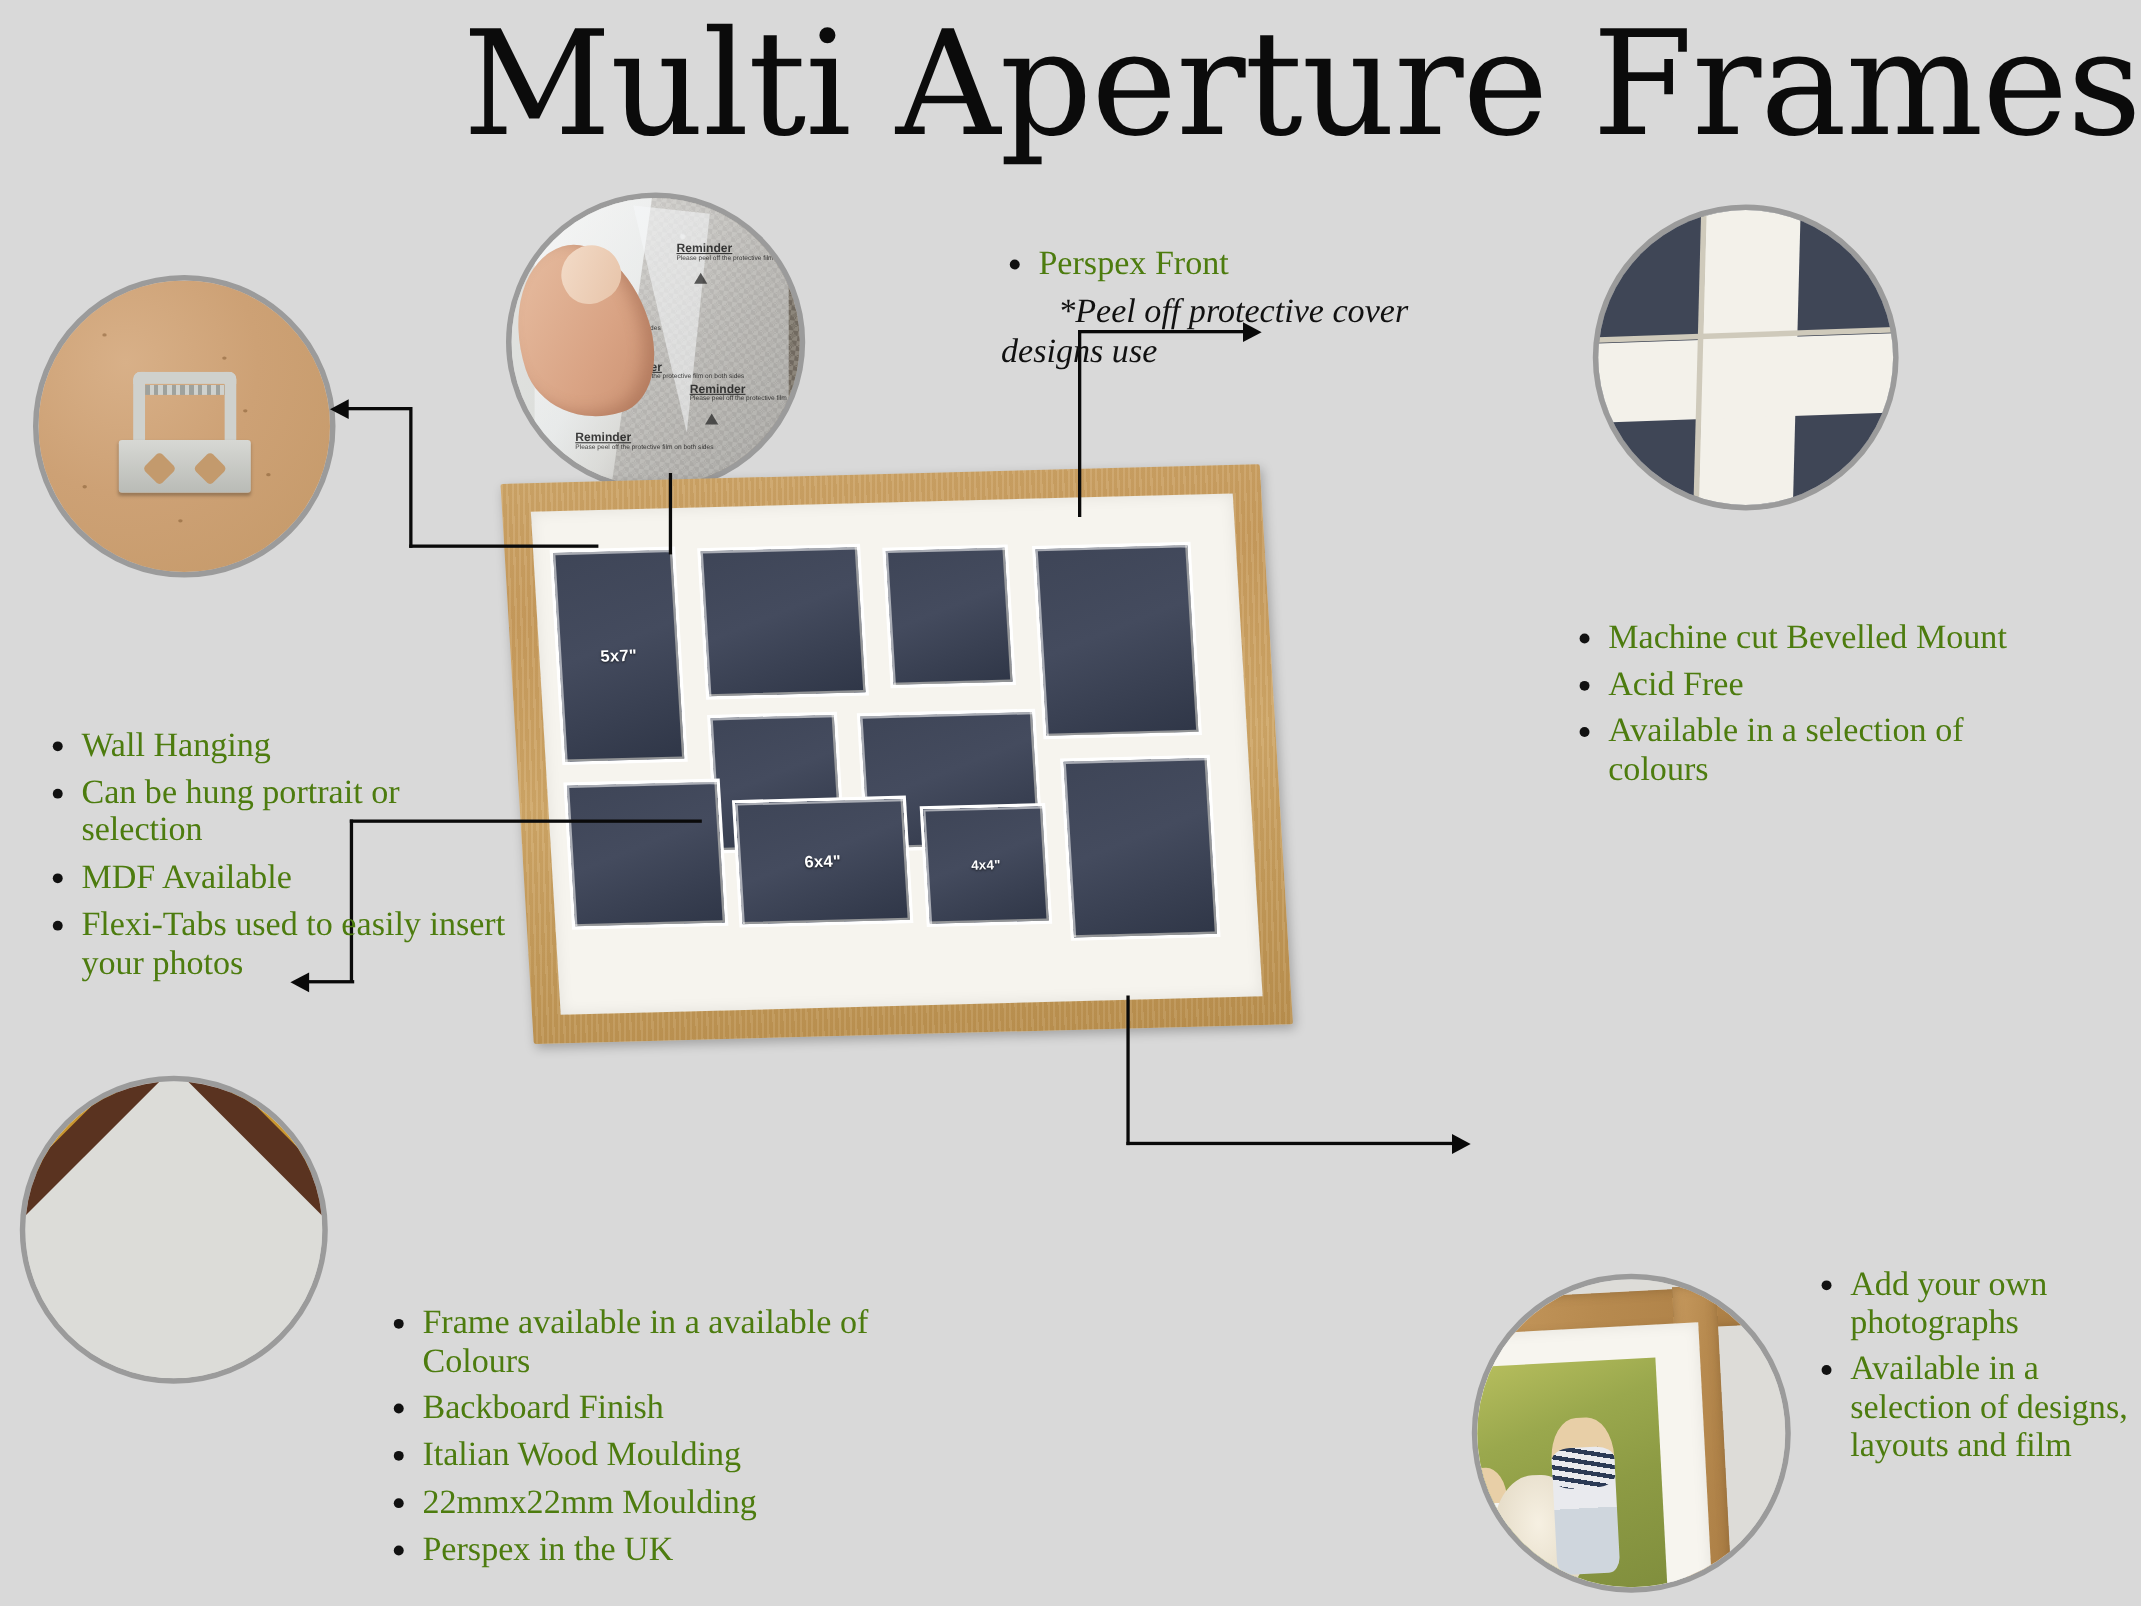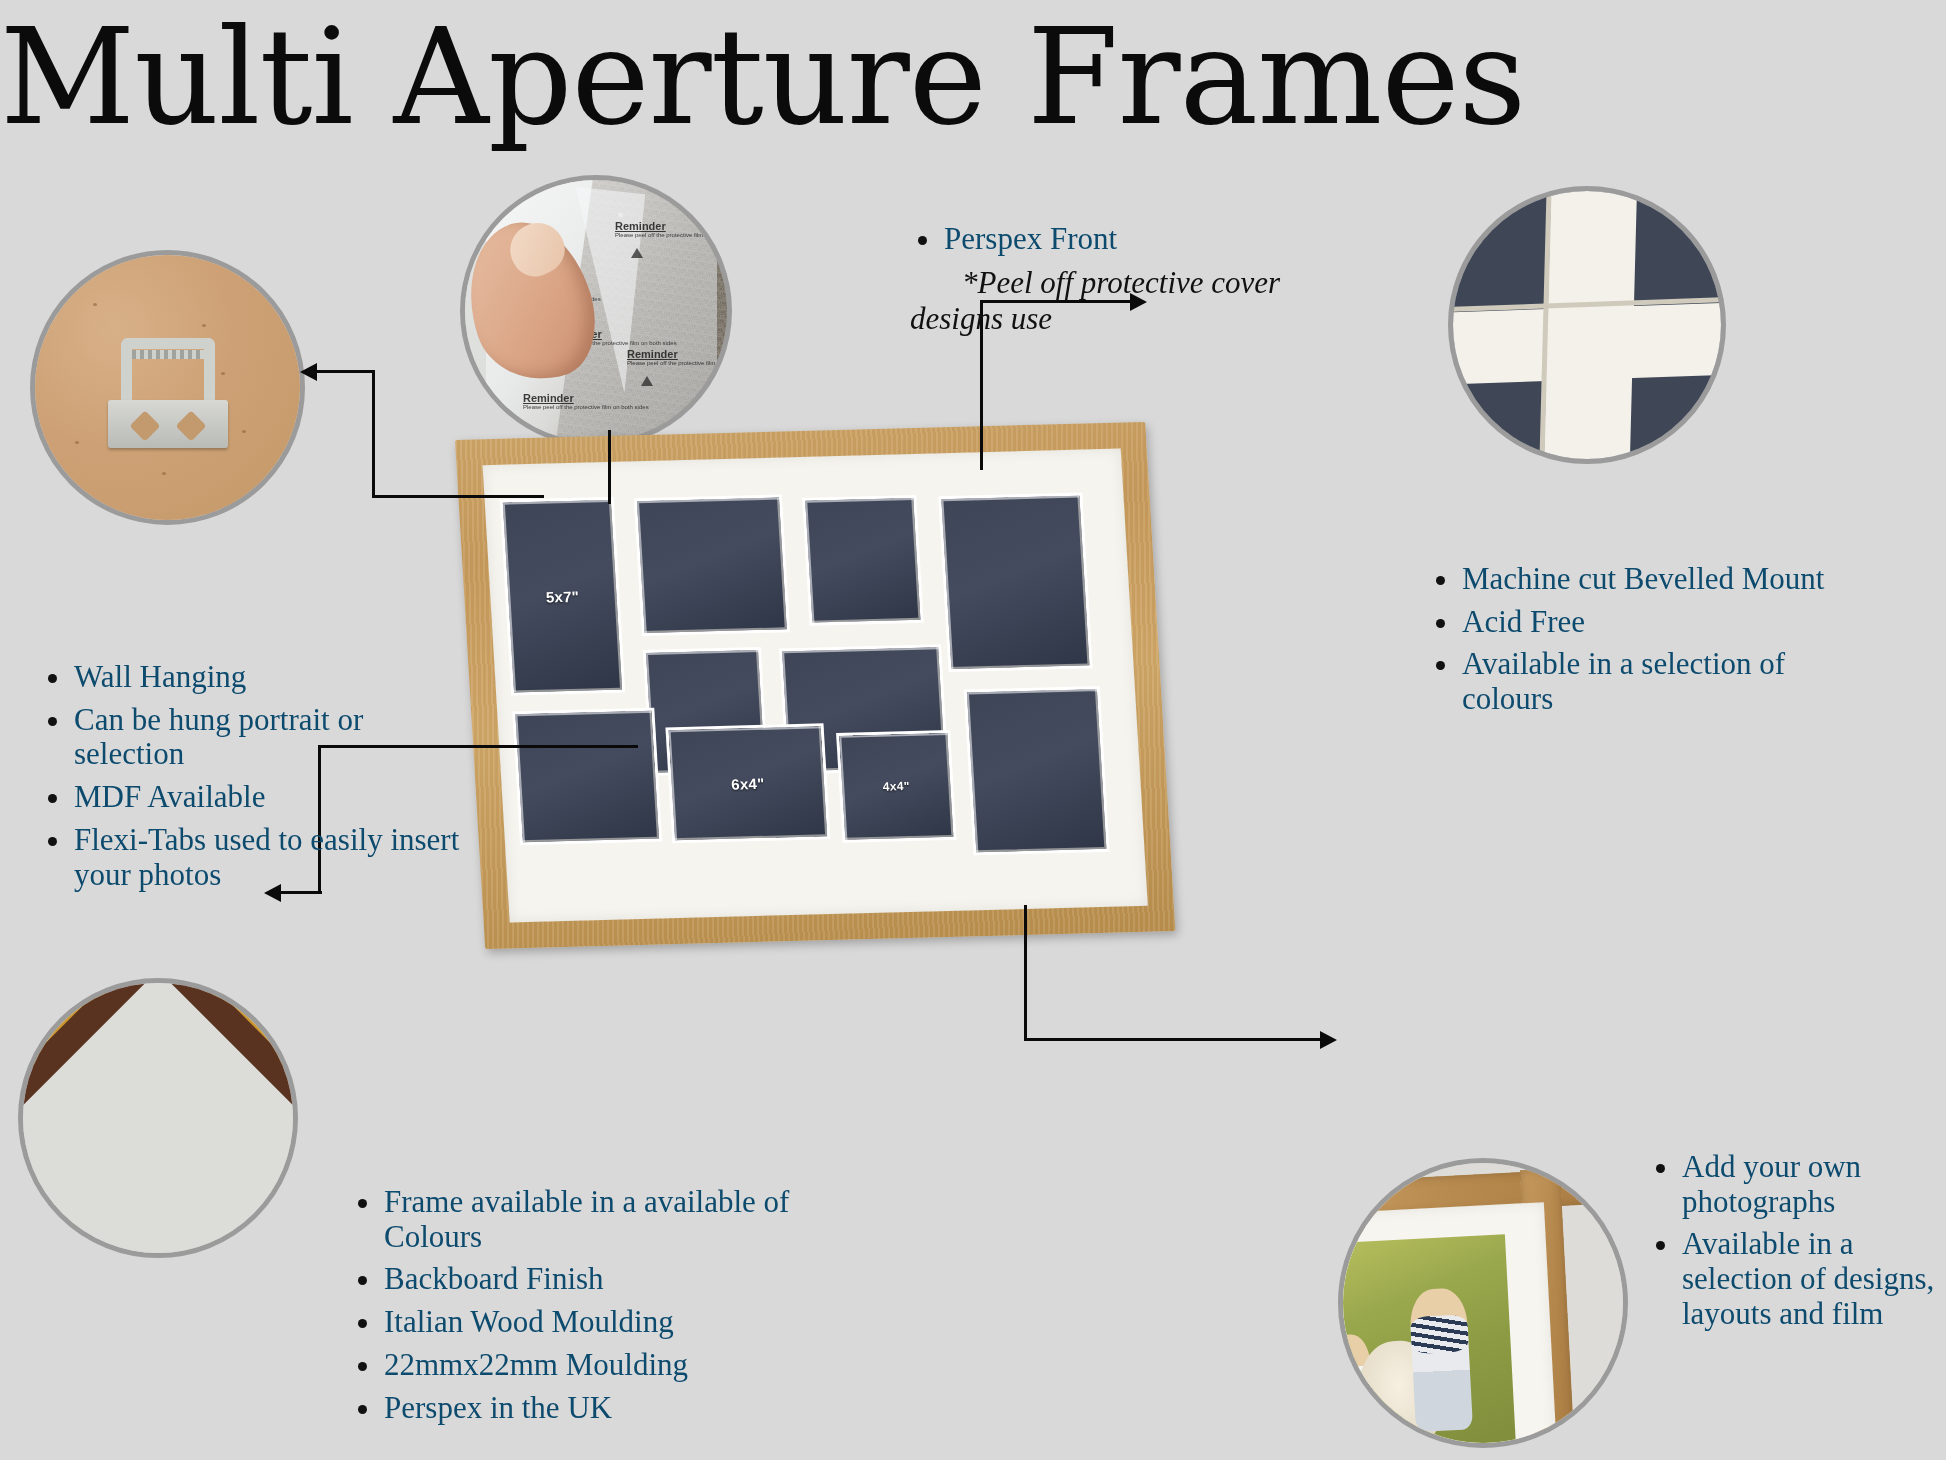--- a/index.html
+++ b/index.html
@@ -9,38 +9,38 @@
     font-family:"Liberation Serif",serif;
     color:#111;
     overflow:hidden;
     position:relative;
   }
   .stage{position:absolute;inset:0;}
 
   
   .title{
     position:absolute;top:8px;left:0;width:100%;
-    text-align:left;
+    text-align:right;
     font-family:"DejaVu Serif",serif;
     font-size:132px;
     line-height:1.05;
     letter-spacing:-1px;
     font-weight:400;
     color:#0b0b0b;
   }
 
   
   .bullets{position:absolute;margin:0;padding:0;list-style:none;}
   .bullets li{
     position:relative;
     padding-left:34px;
     font-size:31px;
     line-height:1.12;
     margin-bottom:8px;
-    color:#0c4a6e;
+    color:#4d7c0f;
   }
   .bullets li:before{
     content:"";
     position:absolute;left:8px;top:14px;
     width:9px;height:9px;border-radius:50%;
     background:#111;
   }
 
   
   .circ{

